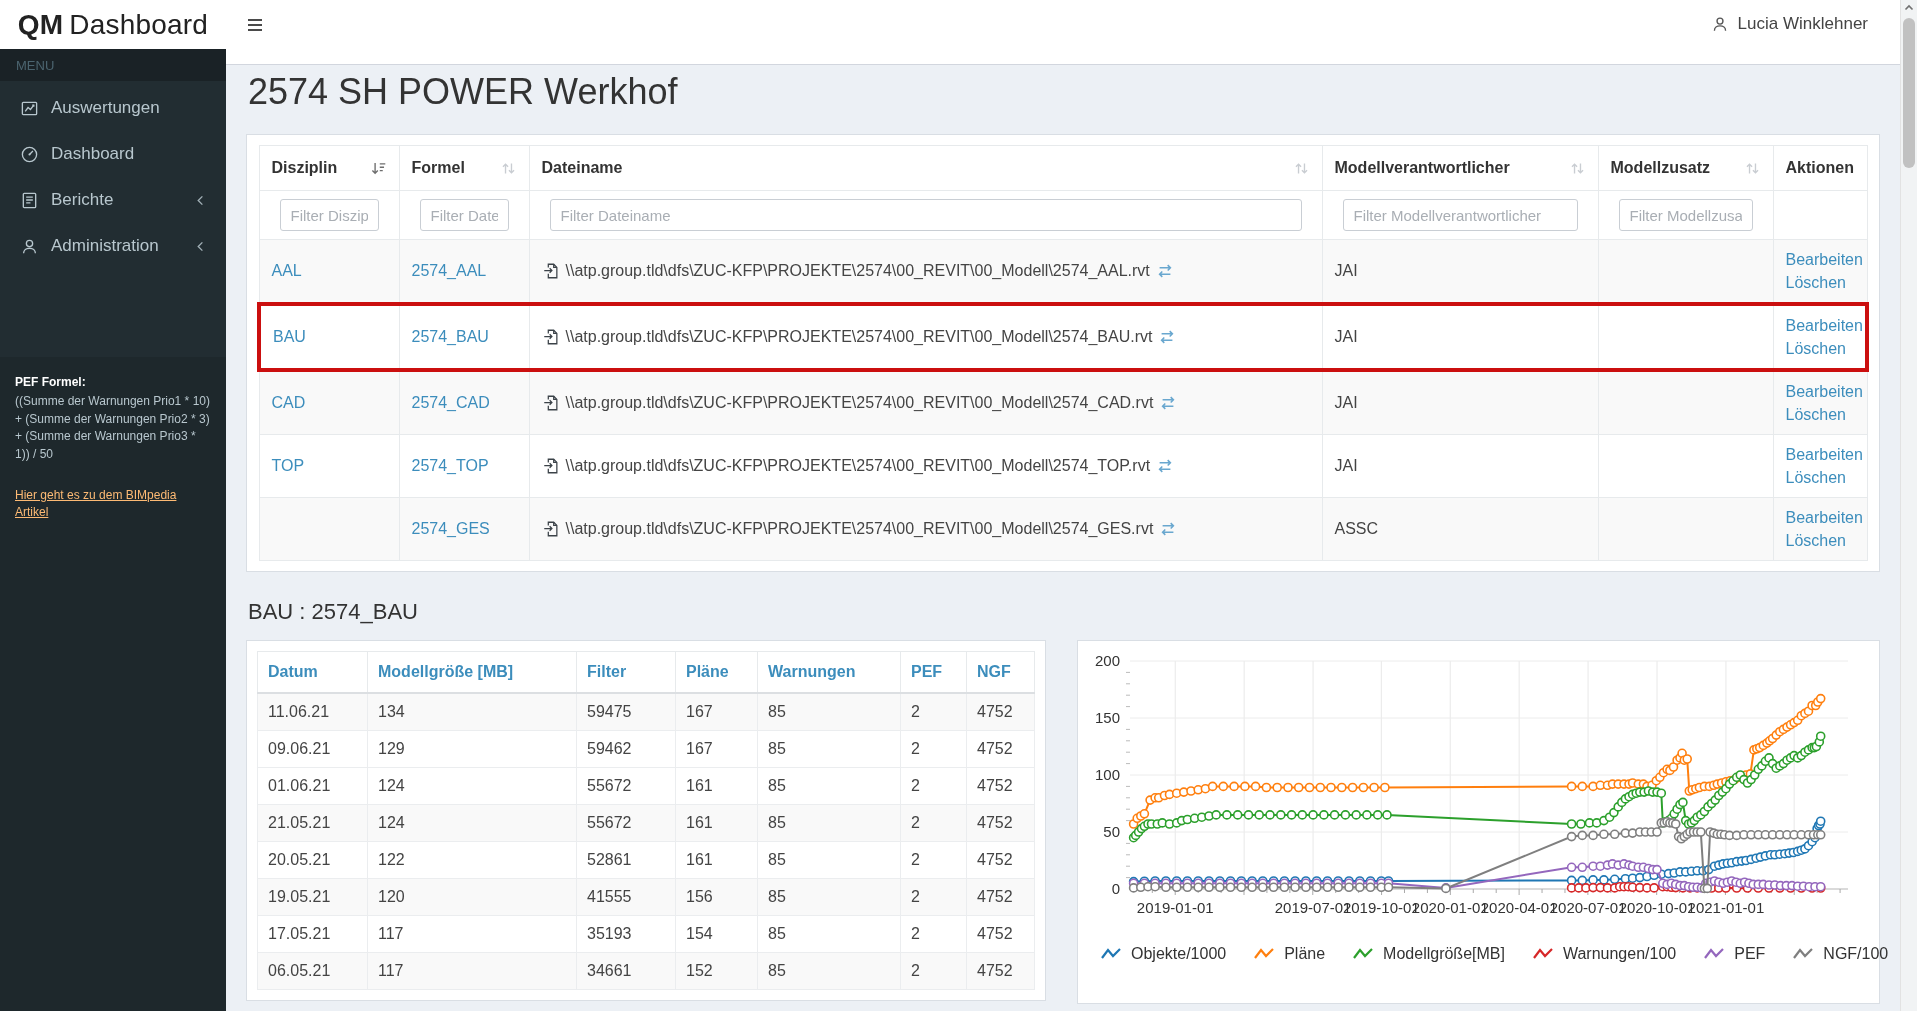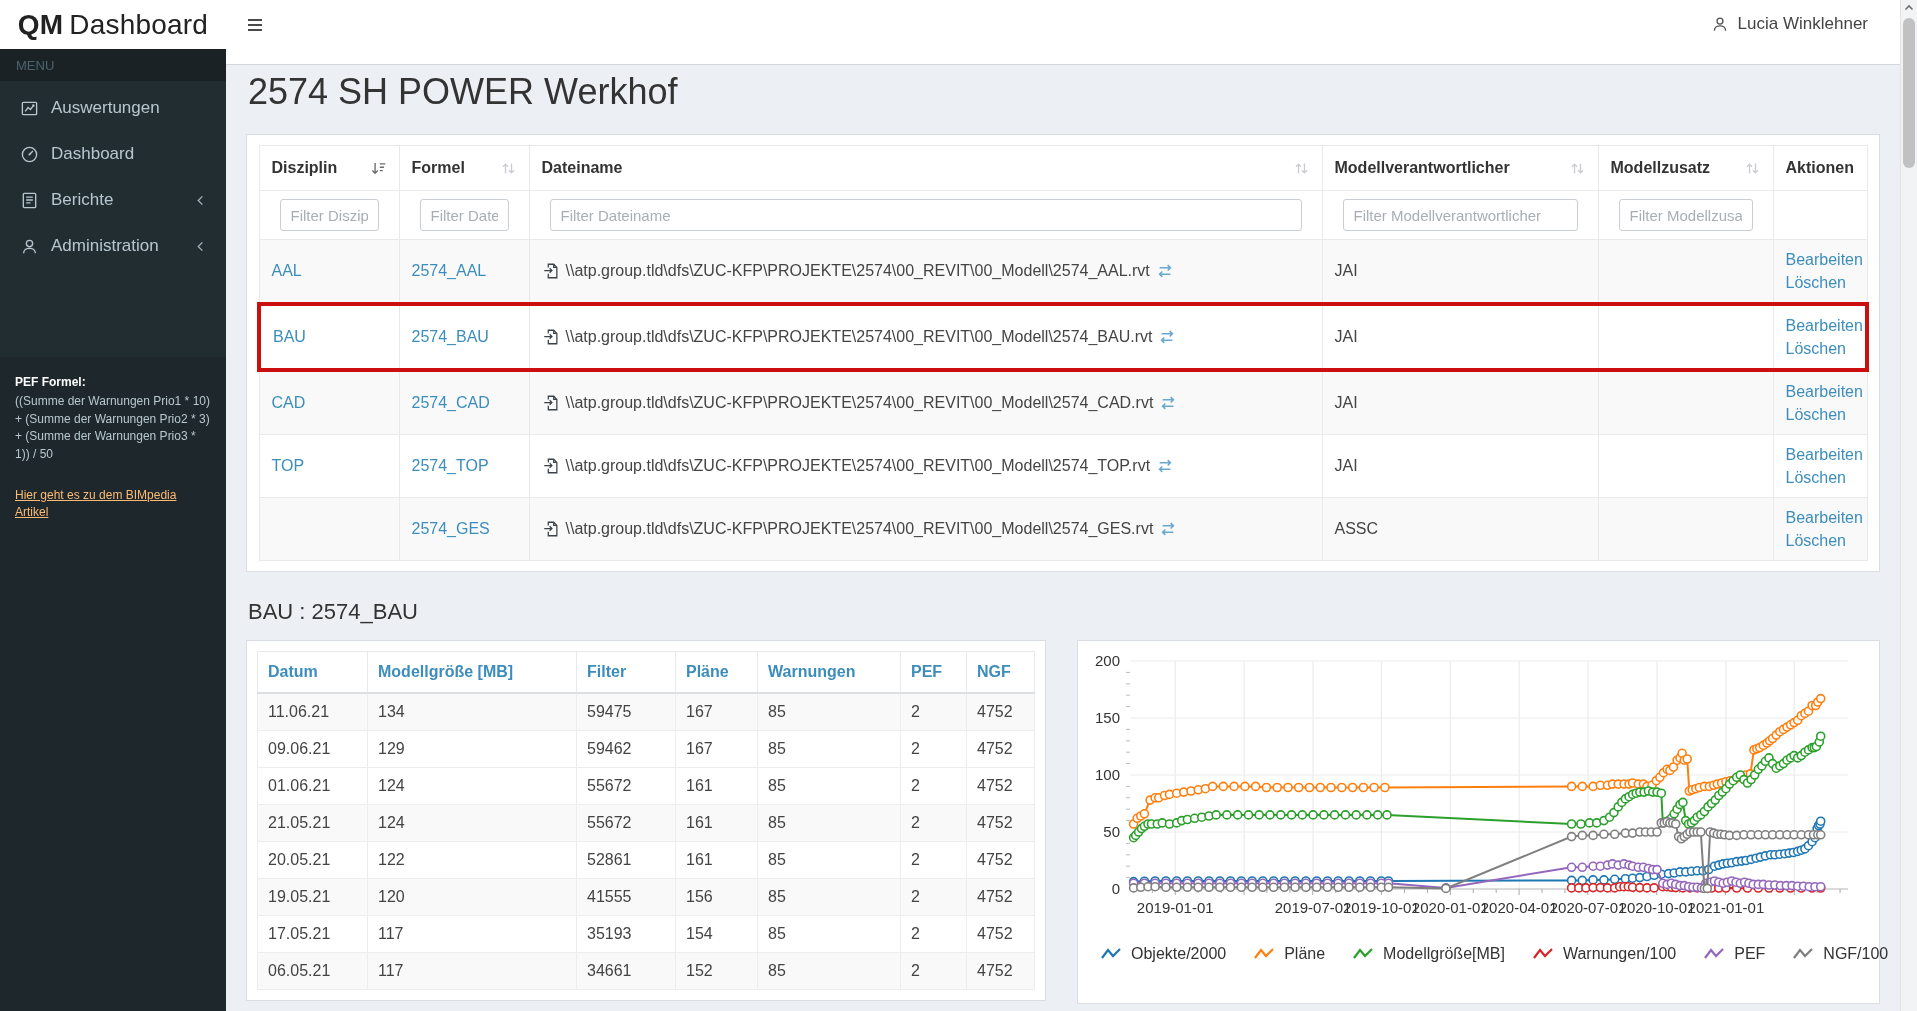--- a/index.html
+++ b/index.html
@@ -1059,21 +1059,21 @@
             <circle cx="736.7" cy="185.8" r="4" fill="#fff" stroke="#7f7f7f" stroke-width="1.6"></circle>
           </g>
         </svg>
       <div class="legend" id="chart-legend">
           <div class="legend-item">
             <span>
               <svg width="24" height="14" viewBox="0 0 24 14" fill="none">
                 <path d="M2 11L8 3l5 6 7-7" stroke="#1f77b4" stroke-width="2.2"></path>
               </svg>
             </span>
-            <span>Objekte/2000</span>
+            <span>Objekte/1000</span>
           </div>
           <div class="legend-item">
             <span>
               <svg width="24" height="14" viewBox="0 0 24 14" fill="none">
                 <path d="M2 11L8 3l5 6 7-7" stroke="#ff7f0e" stroke-width="2.2"></path>
               </svg>
             </span>
             <span>Pläne</span>
           </div>
           <div class="legend-item">

